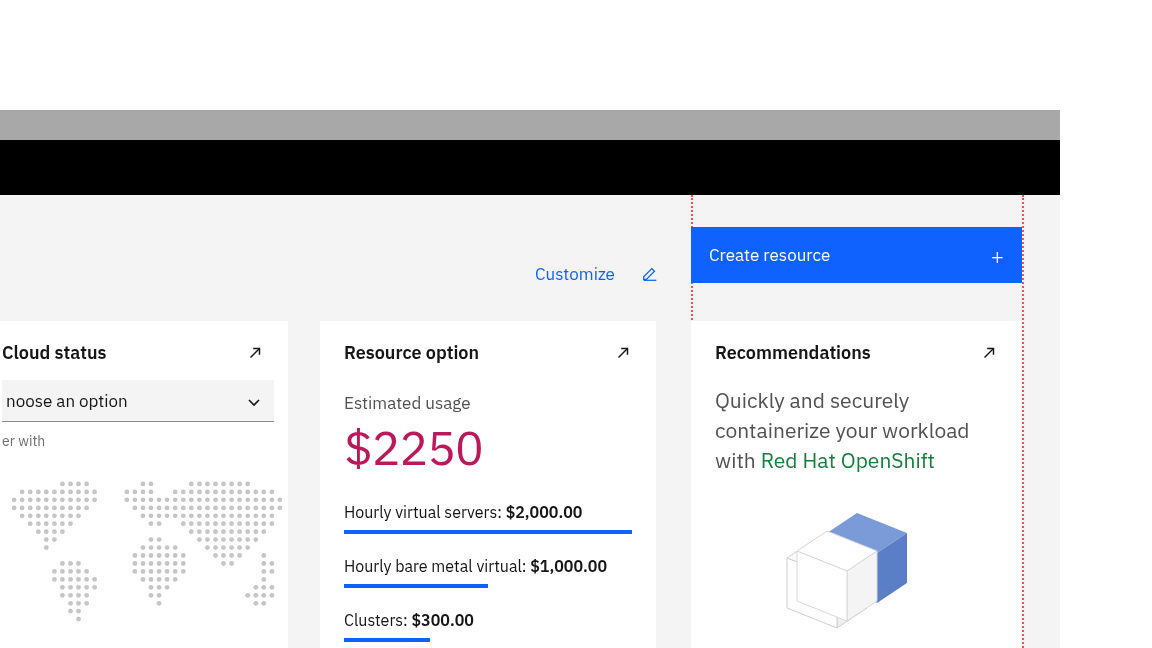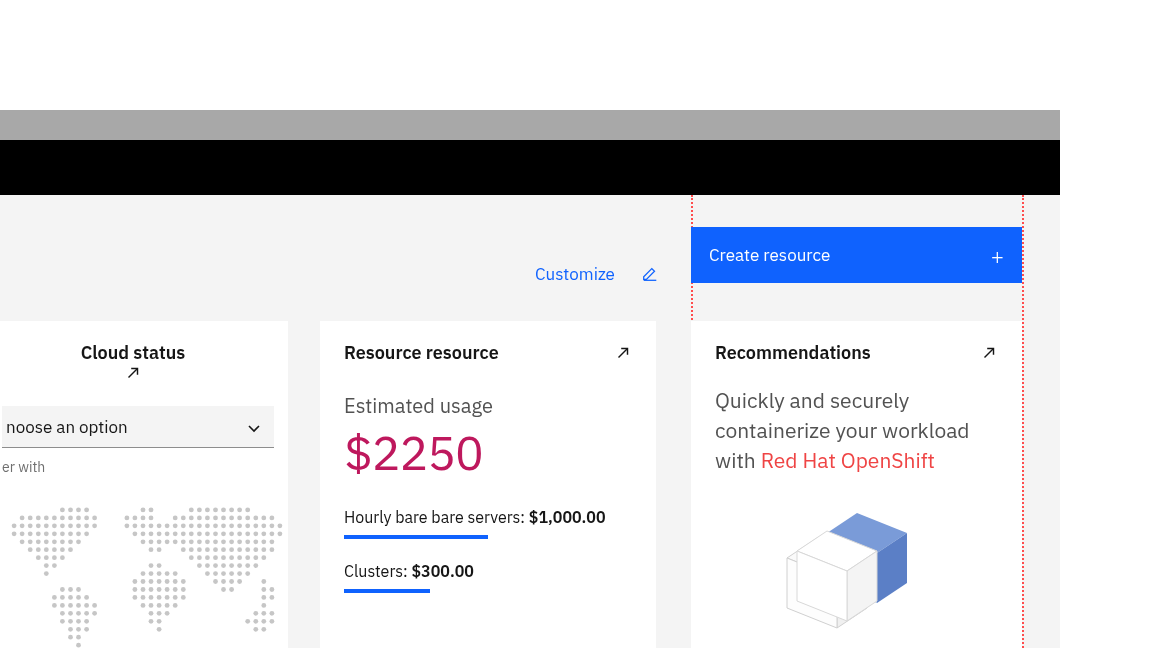--- a/index.html
+++ b/index.html
@@ -91,21 +91,21 @@
   }
   .arrow-icon svg { width: 18px; height: 18px; stroke: #161616; stroke-width: 1.6; fill: none; }
 
   
   .cloud-card {
     left: -22px;
     top: 126px;
     width: 310px;
     height: 340px;
   }
-  .cloud-card .card-title-row { margin-bottom: 24px; flex-direction: column; }
+  .cloud-card .card-title-row { margin-bottom: 16px; }
 
   .select {
     width: 272px;
     height: 42px;
     background: #f4f4f4;
     border-bottom: 1px solid #8d8d8d;
     display: flex;
     align-items: center;
     justify-content: space-between;
     padding: 0 12px 0 4px;
@@ -131,21 +131,21 @@
   .world svg circle { fill: #c6c6c6; }
 
   
   .resource-card {
     left: 320px;
     top: 126px;
     width: 336px;
     height: 340px;
   }
   .est-label {
-    font-size: 20px;
+    font-size: 17px;
     color: #525252;
     margin-bottom: 2px;
   }
   .big-number {
     font-size: 48px;
     font-weight: 400;
     color: #be185d;
     letter-spacing: -1px;
     margin-bottom: 24px;
   }
@@ -177,21 +177,21 @@
     height: 340px;
   }
   .reco-card .card-title-row { margin-bottom: 22px; }
   .reco-text {
     font-size: 21px;
     line-height: 1.42;
     color: #525252;
     margin-bottom: 28px;
   }
   .reco-text a {
-    color: #ef4444;
+    color: #15803d;
     text-decoration: none;
   }
   .illus {
     width: 260px;
     height: 130px;
     margin: 0 auto;
   }
   .illus svg { width: 100%; height: 100%; }
 
 </style>
@@ -507,35 +507,44 @@
           <circle cx="261.8" cy="131.3" r="2.4"></circle>
           <circle cx="68.5" cy="139.2" r="2.4"></circle>
           <circle cx="76.5" cy="139.2" r="2.4"></circle>
           <circle cx="76.5" cy="147.2" r="2.4"></circle>
         </svg>
     </div>
   </div>
 
   <div class="card resource-card">
     <div class="card-title-row">
-      <span class="card-title">Resource resource</span>
+      <span class="card-title">Resource option</span>
       <span class="arrow-icon">
         <svg viewBox="0 0 20 20">
             <path d="M5 15 L15 5"></path>
             <path d="M8 5 L15 5 L15 12"></path>
           </svg>
       </span>
     </div>
     <div class="est-label">Estimated usage</div>
     <div class="big-number">$2250</div>
 
-
     <div class="line-item">
       <div class="label">
-        <span>Hourly bare bare servers:</span>
+        <span>Hourly virtual servers:</span>
+        <b>$2,000.00</b>
+      </div>
+      <div class="bar-track">
+          <div class="bar-fill" style="width:100%"></div>
+        </div>
+    </div>
+
+    <div class="line-item">
+      <div class="label">
+        <span>Hourly bare metal virtual:</span>
         <b>$1,000.00</b>
       </div>
       <div class="bar-track">
           <div class="bar-fill" style="width:50%"></div>
         </div>
     </div>
 
     <div class="line-item">
       <div class="label">
         <span>Clusters:</span>

